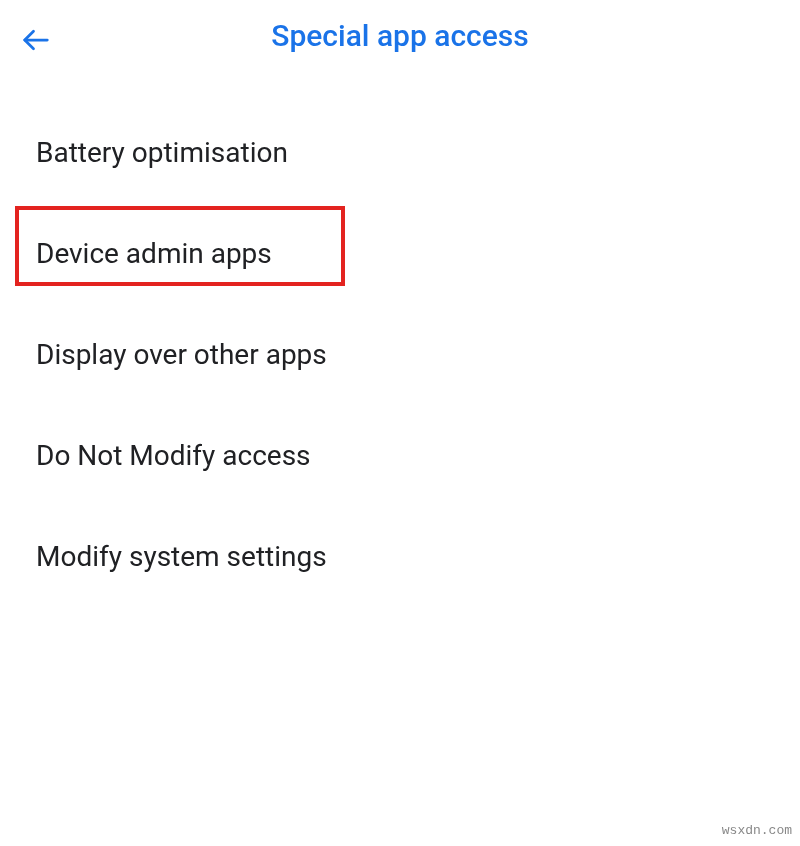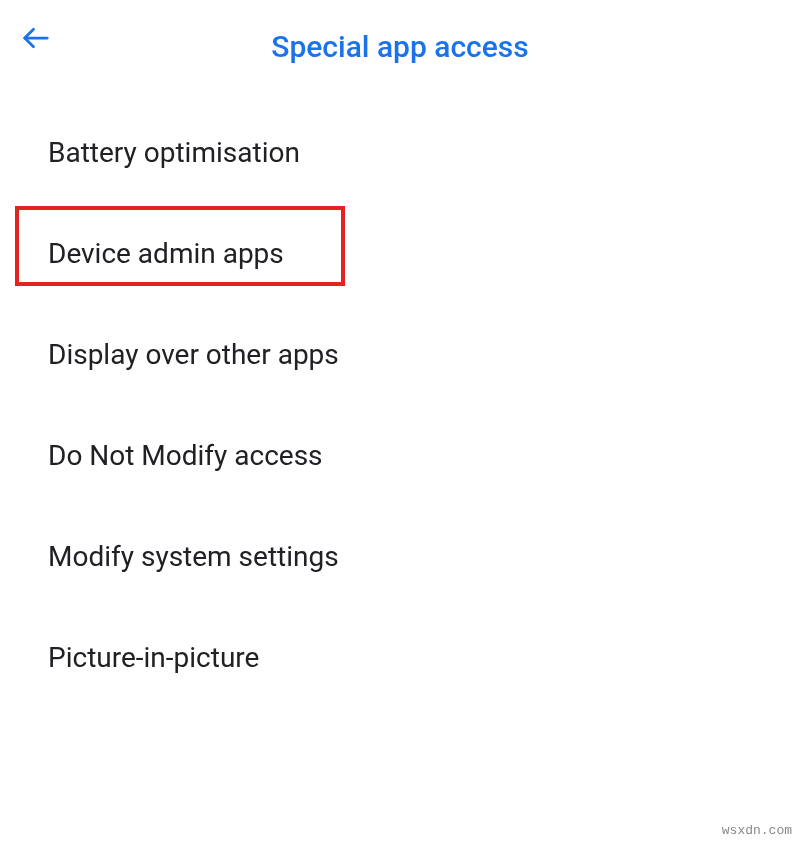--- a/index.html
+++ b/index.html
@@ -10,23 +10,23 @@
     body {
       width: 800px;
       height: 846px;
       background: #ffffff;
       font-family: Roboto, -apple-system, BlinkMacSystemFont, "Segoe UI", Arial, sans-serif;
       position: relative;
       overflow: hidden;
     }
     .header {
       display: flex;
-      align-items: flex-end;
+      align-items: flex-start;
       height: 72px;
-      padding: 8px 12px;
+      padding: 18px 12px;
       position: relative;
     }
     .back-button {
       width: 48px;
       height: 48px;
       display: flex;
       align-items: center;
       justify-content: center;
       cursor: pointer;
       color: #1a73e8;
@@ -38,21 +38,20 @@
     .title {
       position: absolute;
       left: 50%;
       transform: translateX(-50%);
       font-size: 30px;
       font-weight: 500;
       color: #1a73e8;
     }
     .list {
       padding-top: 30px;
-      padding-left: 12px;
     }
     .list-item {
       padding: 34px 36px;
       cursor: pointer;
       position: relative;
     }
     .list-item-label {
       font-size: 28px;
       color: #202124;
       font-weight: 400;
@@ -99,20 +98,17 @@
   </div>
   <div class="list-item">
     <span class="list-item-label">Display over other apps</span>
   </div>
   <div class="list-item">
     <span class="list-item-label">Do Not Modify access</span>
   </div>
   <div class="list-item">
     <span class="list-item-label">Modify system settings</span>
   </div>
-  <div class="list-item">
-    <span class="list-item-label">Picture-in-picture</span>
-  </div>
 </div>
 
 <div class="highlight"></div>
 
 <div class="watermark">wsxdn.com</div>
 
 </body></html>

